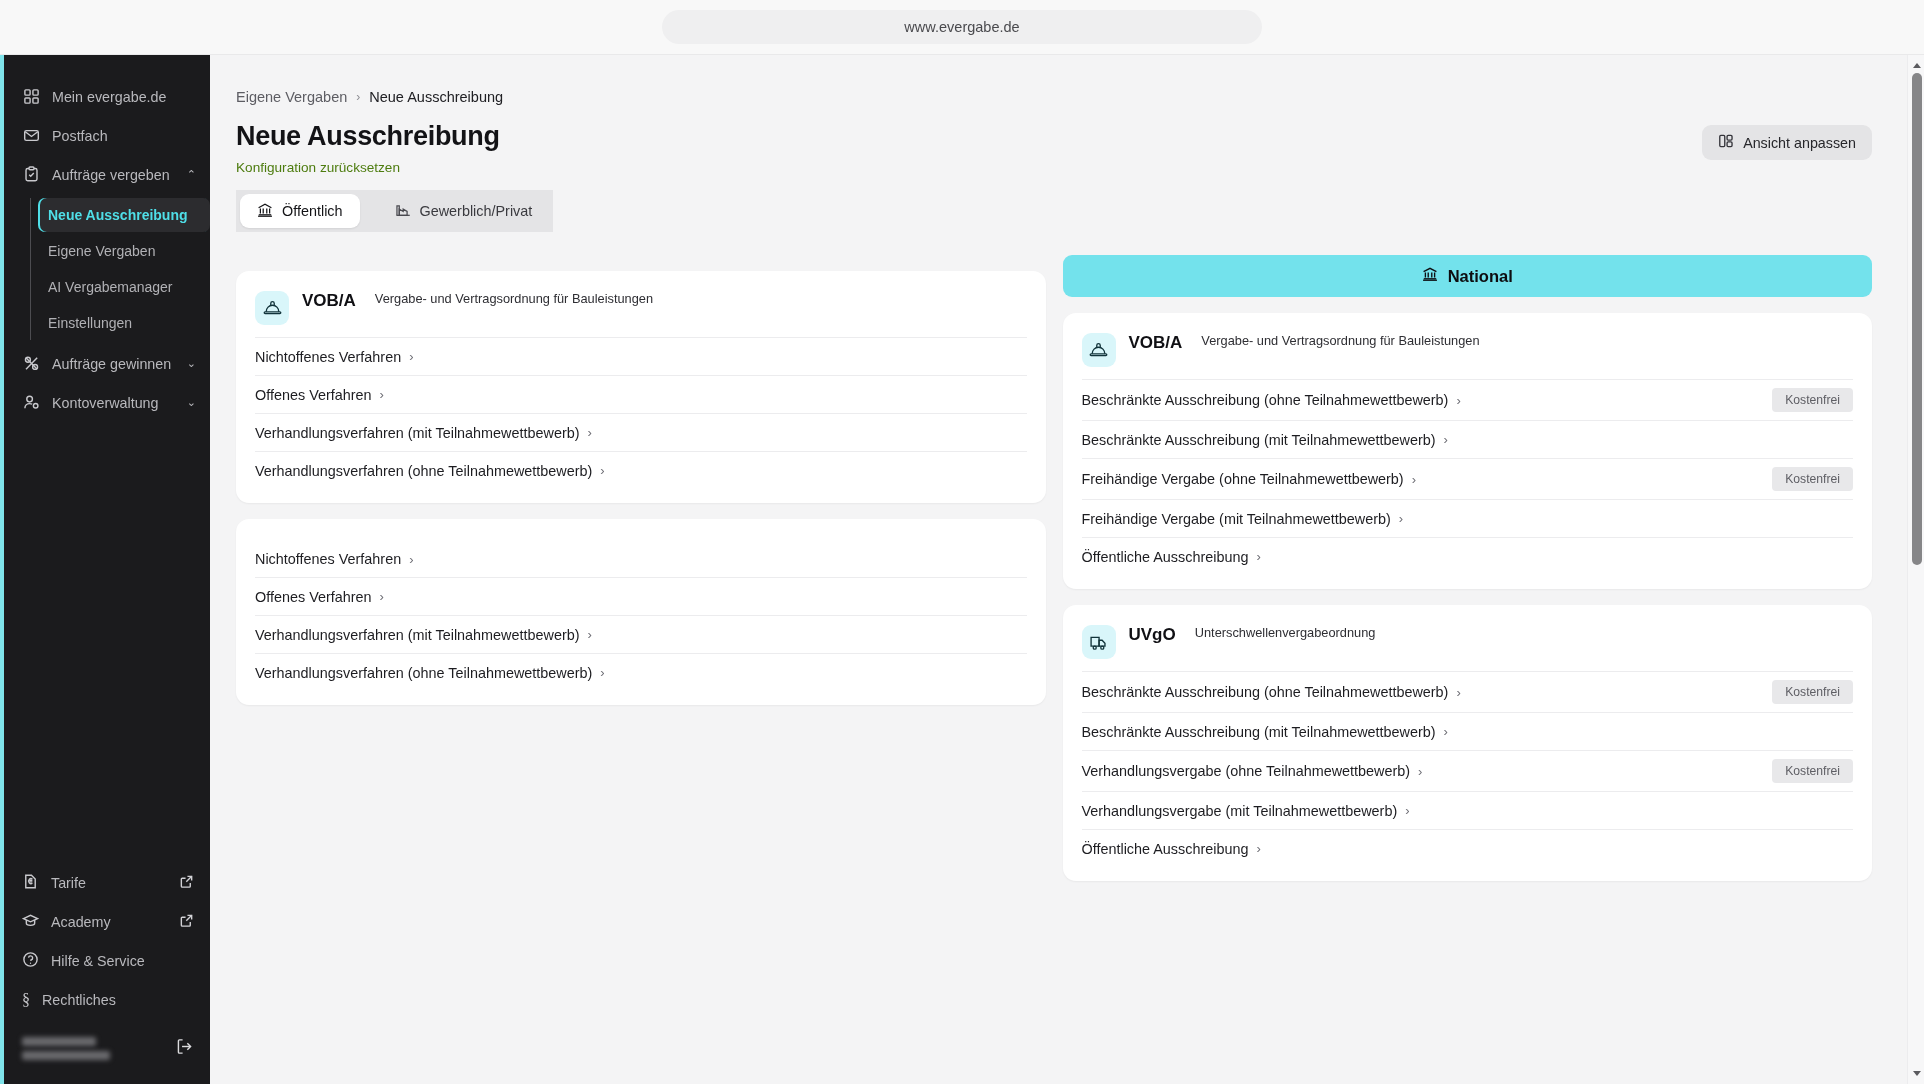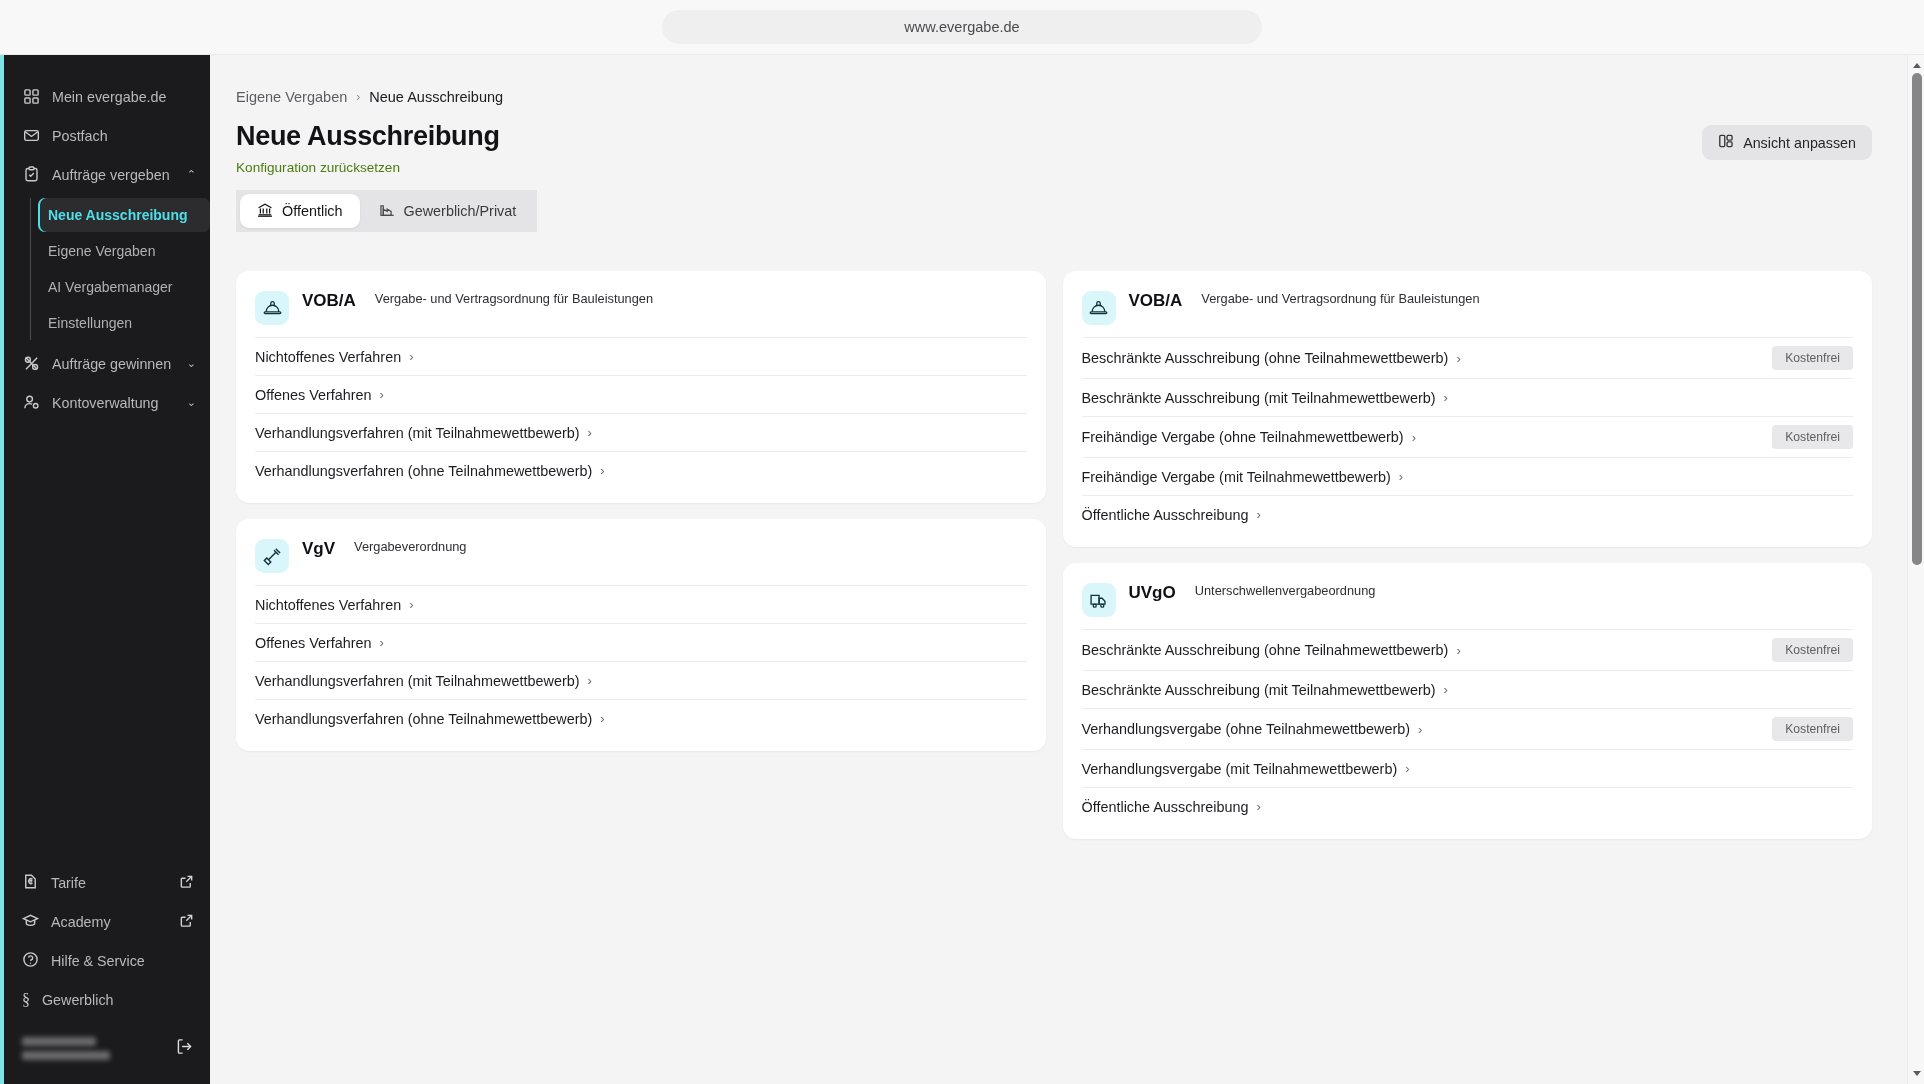--- a/index.html
+++ b/index.html
@@ -103,21 +103,21 @@
   .view-btn {
     margin-left: auto; margin-top: 4px;
     display: flex; align-items: center; gap: 9px;
     background: #e4e4e6; color: #27272b;
     border: none; border-radius: 9px;
     height: 35px; padding: 0 16px; font-size: 14.3px;
     font-family: inherit; cursor: pointer;
   }
   .seg-group {
     margin-top: 15px; display: inline-flex;
-    background: #e4e4e6; border-radius: 0; padding: 4px; gap: 2px; justify-content: space-between;
+    background: #e4e4e6; border-radius: 0; padding: 4px; gap: 18px; justify-content: space-between;
   }
   .seg {
     display: flex; align-items: center; gap: 9px;
     height: 34px; padding: 0 17px; border-radius: 9px;
     font-size: 14.4px; color: #3a3a3f; cursor: pointer;
   }
   .seg.active { background: #ffffff; color: #131316; font-weight: 500; box-shadow: 0 1px 2px rgba(0,0,0,.08); }
 
   .cols { display: flex; gap: 17px; margin-top: 23px; padding-right: 0; }
   .col { flex: 1 1 0; min-width: 0; }
@@ -301,21 +301,21 @@
               <circle cx="9" cy="13" r=".7" fill="#c9c9cd" stroke="none"></circle>
           </svg>
         </span>
         <span>Hilfe &amp; Service</span>
       </div>
 
       <div class="bottom-item">
         <span class="nic">
           <span style="color:#c9c9cd;font-size:16px;font-family:'Liberation Serif',serif;">§</span>
         </span>
-        <span>Gewerblich</span>
+        <span>Rechtliches</span>
       </div>
 
       <div class="user-row">
         <div class="user-blur">
           <div class="blur-l1"></div>
           <div class="blur-l2"></div>
         </div>
         <span class="logout">
           <svg viewBox="0 0 20 20" width="19" height="19" fill="none" stroke="#dcdcde" stroke-width="1.5">
             <path d="M8 3 H4.6 a1 1 0 0 0-1 1 v12 a1 1 0 0 0 1 1 H8"></path>
@@ -406,32 +406,20 @@
               <span class="row-label">Verhandlungsverfahren (mit Teilnahmewettbewerb)</span>
               <span class="row-chev">›</span>
             </div>
             <div class="row">
               <span class="row-label">Verhandlungsverfahren (ohne Teilnahmewettbewerb)</span>
               <span class="row-chev">›</span>
             </div>
           </div>
 
           <div class="card">
-            <div class="card-head">
-              <span class="card-ic">
-                <svg viewBox="0 0 20 20" width="19" height="19" fill="none" stroke="#11333a" stroke-width="1.5">
-                  <path d="M11.6 3.4 L16.4 8.2"></path>
-                    <path d="M13.4 1.8 L18 6.4"></path>
-                  <path d="M13.9 5.2 L5.8 13.3"></path>
-                    <path d="M4 11.6 L8.2 15.8 L5.6 18.4 L1.4 14.2 Z"></path>
-                </svg>
-              </span>
-              <span class="card-abbr">VgV</span>
-              <span class="card-desc">Vergabeverordnung</span>
-            </div>
             <div class="row">
               <span class="row-label">Nichtoffenes Verfahren</span>
               <span class="row-chev">›</span>
             </div>
             <div class="row">
               <span class="row-label">Offenes Verfahren</span>
               <span class="row-chev">›</span>
             </div>
             <div class="row">
               <span class="row-label">Verhandlungsverfahren (mit Teilnahmewettbewerb)</span>
@@ -439,20 +427,31 @@
             </div>
             <div class="row">
               <span class="row-label">Verhandlungsverfahren (ohne Teilnahmewettbewerb)</span>
               <span class="row-chev">›</span>
             </div>
           </div>
 
         </section>
 
         <section class="col">
+          <div class="col-head">
+            <span>
+              <svg viewBox="0 0 18 18" width="16" height="16" fill="none" stroke="#0d0d10" stroke-width="1.5">
+                <path d="M1.8 6.4 L9 2.6 L16.2 6.4"></path>
+                  <path d="M3.8 7.4 v5.6 M7 7.4 v5.6 M11 7.4 v5.6 M14.2 7.4 v5.6"></path>
+                <path d="M2 14.4 h14"></path>
+                  <path d="M1.2 16 h15.6"></path>
+              </svg>
+            </span>
+            <span>National</span>
+          </div>
 
           <div class="card">
             <div class="card-head">
               <span class="card-ic">
                 <svg viewBox="0 0 20 20" width="19" height="19" fill="none" stroke="#11333a" stroke-width="1.4">
                   <path d="M3.4 13.4 c0-3.8 2.9-6.8 6.6-6.8 s6.6 3 6.6 6.8"></path>
                   <path d="M8.2 7.2 V4.6 a1.8 1.8 0 0 1 3.6 0 v2.6"></path>
                   <path d="M2.2 13.6 h15.6 a.8.8 0 0 1 0 1.8 H2.2 a.8.8 0 0 1 0-1.8 Z"></path>
                 </svg>
               </span>

